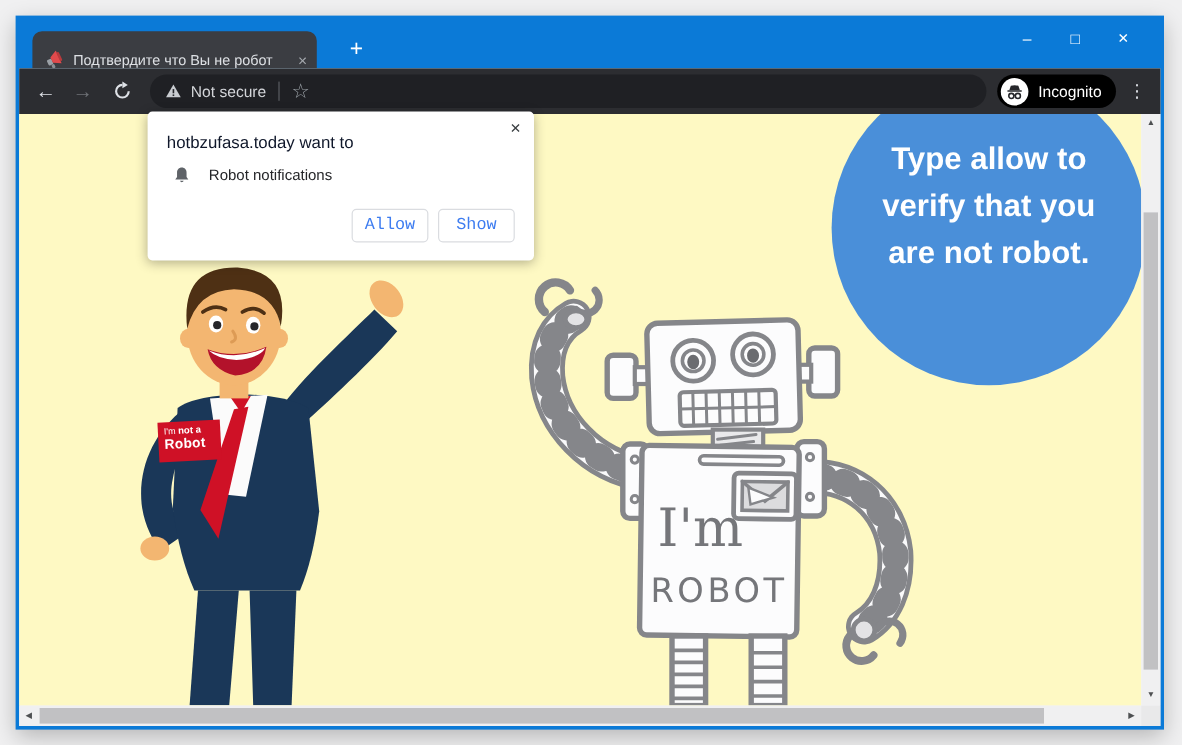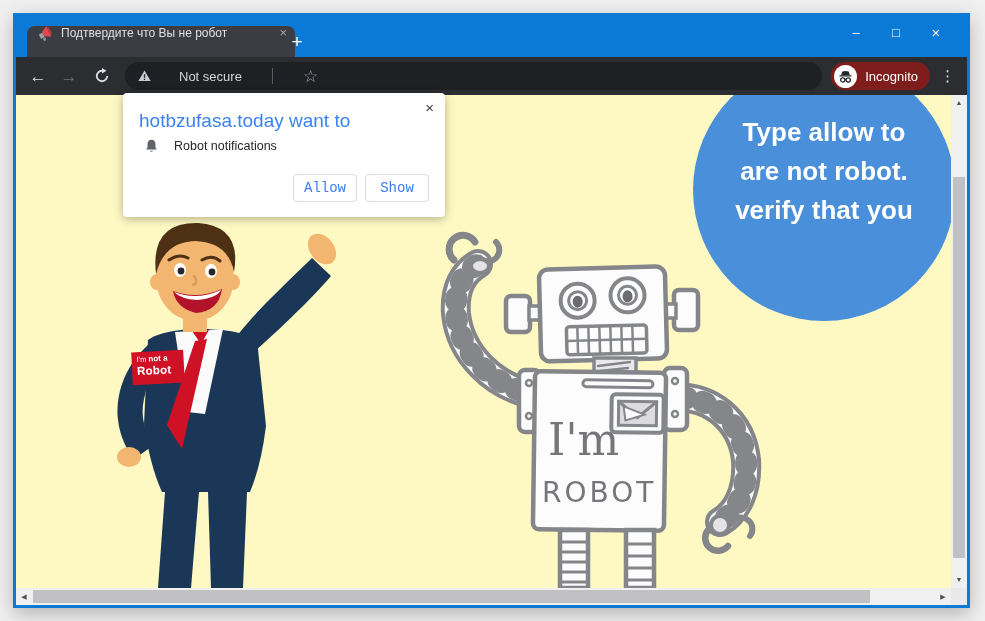--- a/index.html
+++ b/index.html
@@ -6,22 +6,22 @@
   html,body { width:985px; height:621px; overflow:hidden; }
   body { font-family:"Liberation Sans", sans-serif; background:#F0F0F1; }
   .stage { position:relative; width:985px; height:621px; }
 
   
   .window { position:absolute; left:13px; top:13px; width:957px; height:595px;
             background:#0B7AD7; box-shadow:0 6px 18px rgba(0,0,0,.25); }
 
   
   .titlebar { position:absolute; left:0; top:0; right:0; height:44px; }
-  .tab { position:absolute; left:14px; top:13px; width:268px; height:31px;
-         background:#3B3D42; border-radius:8px 8px 0 0; display:flex; align-items:flex-start;
+  .tab { position:absolute; left:14px; top:13px; width:237px; height:31px;
+         background:#3B3D42; border-radius:8px 8px 0 0; display:flex; align-items:flex-end;
          padding:0 8px 0 11px; }
   .favicon { width:15px; height:15px; flex:0 0 15px; margin-right:8px; }
   .tab-title { flex:1; color:#DDE0E4; font-size:12px; white-space:nowrap; overflow:hidden;
                text-overflow:ellipsis; }
   .tab-close { color:#A5A9AE; font-size:13px; margin-left:6px; cursor:default; line-height:1; }
   .newtab { position:absolute; left:272px; top:17px; width:24px; height:24px; color:#fff;
             font-size:19px; text-align:center; line-height:23px; }
   .win-controls { position:absolute; right:14px; top:7px; display:flex; gap:0; }
   .win-controls span { width:40px; text-align:center; color:#fff; font-size:13px; line-height:26px; }
   .win-controls .wc-close { font-size:15px; }
@@ -30,27 +30,27 @@
   .client { position:absolute; left:3px; right:3px; top:44px; bottom:3px; background:#F5F5F6; }
 
   
   .toolbar { position:absolute; left:0; right:0; top:0; height:38px; background:#2C2D31;
              display:flex; align-items:center; }
   .nav-ic { color:#DEE1E6; font-size:17px; width:18px; text-align:center; margin-left:13px;
             line-height:1; }
   .nav-ic.disabled { color:#6F7277; }
   .reload-ic { margin-left:15px; width:18px; height:18px; }
   .omnibox { flex:1; height:28px; margin-left:14px; background:#1F2024; border-radius:14px;
-             display:flex; align-items:center; padding:0 10px 0 12px; min-width:0;gap:20px; }
+             display:flex; align-items:center; padding:0 10px 0 12px; min-width:0; }
   .warn-ic { width:15px; height:14px; flex:0 0 15px; margin-right:7px; }
   .sec-label { color:#D3D5D9; font-size:13px; white-space:nowrap; }
   .omni-div { width:1px; height:16px; background:#5A5D63; margin:0 10px; }
   .url { color:#E8EAED; font-size:13px; flex:1; white-space:nowrap; overflow:hidden; }
   .star { color:#9AA0A6; font-size:17px; line-height:1; }
-  .incog-pill { height:28px; background:#7f1d1d; border-radius:14px; display:flex;
+  .incog-pill { height:28px; background:#000000; border-radius:14px; display:flex;
                 align-items:center; margin-left:9px; padding:0 12px 0 3px; }
   .incog-avatar { width:23px; height:23px; border-radius:50%; background:#fff;
                   display:flex; align-items:center; justify-content:center; margin-right:8px; }
   .incog-label { color:#fff; font-size:13px; }
   .menu-dots { color:#DEE1E6; font-size:15px; margin:0 12px 0 10px; letter-spacing:0; }
 
   
   .content { position:absolute; left:0; top:38px; width:935px; height:493px; background:#fef9c3;
              overflow:hidden; }
 
@@ -78,21 +78,21 @@
   .hscroll .arr { position:absolute; top:0; height:17px; width:16px; color:#4E5052; font-size:7px;
                   text-align:center; line-height:17px; }
   .hscroll .arr.left { left:0; } .hscroll .arr.right { right:0; }
   .hthumb { position:absolute; top:2px; height:13px; left:17px; width:837px; background:#C1C1C3; }
   .corner { position:absolute; right:0; bottom:0; width:16px; height:17px; background:#E9E9EA; }
 
   
   .dialog { position:absolute; left:110px; top:80px; width:322px; height:124px; background:#fff;
             border-radius:4px; box-shadow:0 2px 10px rgba(0,0,0,.3); z-index:50; }
   .dlg-close { position:absolute; right:11px; top:7px; color:#3C4043; font-size:15px; line-height:1; }
-  .dlg-title { position:absolute; left:16px; top:17px; color:#3b82f6; font-size:19px; }
+  .dlg-title { position:absolute; left:16px; top:17px; color:#0f172a; font-size:14px; }
   .dlg-row { position:absolute; left:20px; top:44px; display:flex; align-items:center; }
   .dlg-row svg { margin-right:14px; }
   .dlg-perm { color:#252629; font-size:12.5px; }
   .dlg-btns { position:absolute; right:16px; bottom:15px; display:flex; gap:8px; }
   .dlg-btn { width:64px; height:28px; background:#fff; border:1px solid #DADCE0; border-radius:4px;
              color:#3D7CF0; font-size:14px; font-weight:500; font-family:Liberation Mono, monospace;
              text-align:center; line-height:26px; }
 </style>
 </head>
 <body>
@@ -152,22 +152,22 @@
           </span>
           <span class="incog-label">Incognito</span>
         </div>
         <span class="menu-dots">⋮</span>
       </div>
 
       <div class="content">
 
         <div class="bubble" style="background:#4A8FD9;">
           <div>Type allow to</div>
+          <div>verify that you</div>
           <div>are not robot.</div>
-          <div>verify that you</div>
         </div>
 
         <svg class="man-svg" width="285" height="370" viewBox="0 0 285 370">
 
           <path d="M163,124 C178,100 224,58 242,40 L261,58 C241,82 200,120 184,134 Z" fill="#1A3758"></path>
           <ellipse cx="252" cy="31" rx="12" ry="17" transform="rotate(-38 252 31)" fill="#F3B671"></ellipse>
 
           <path d="M84,122 C58,142 45,172 48,202 C50,219 57,232 64,241 L84,227 C75,214 70,199 74,181 C78,159 90,143 100,134 Z" fill="#1A3758"></path>
 
           <path d="M78,122 C96,108 160,106 187,122 L196,208 Q191,248 180,274 L92,274 Q80,248 74,206 Z" fill="#1A3758"></path>

